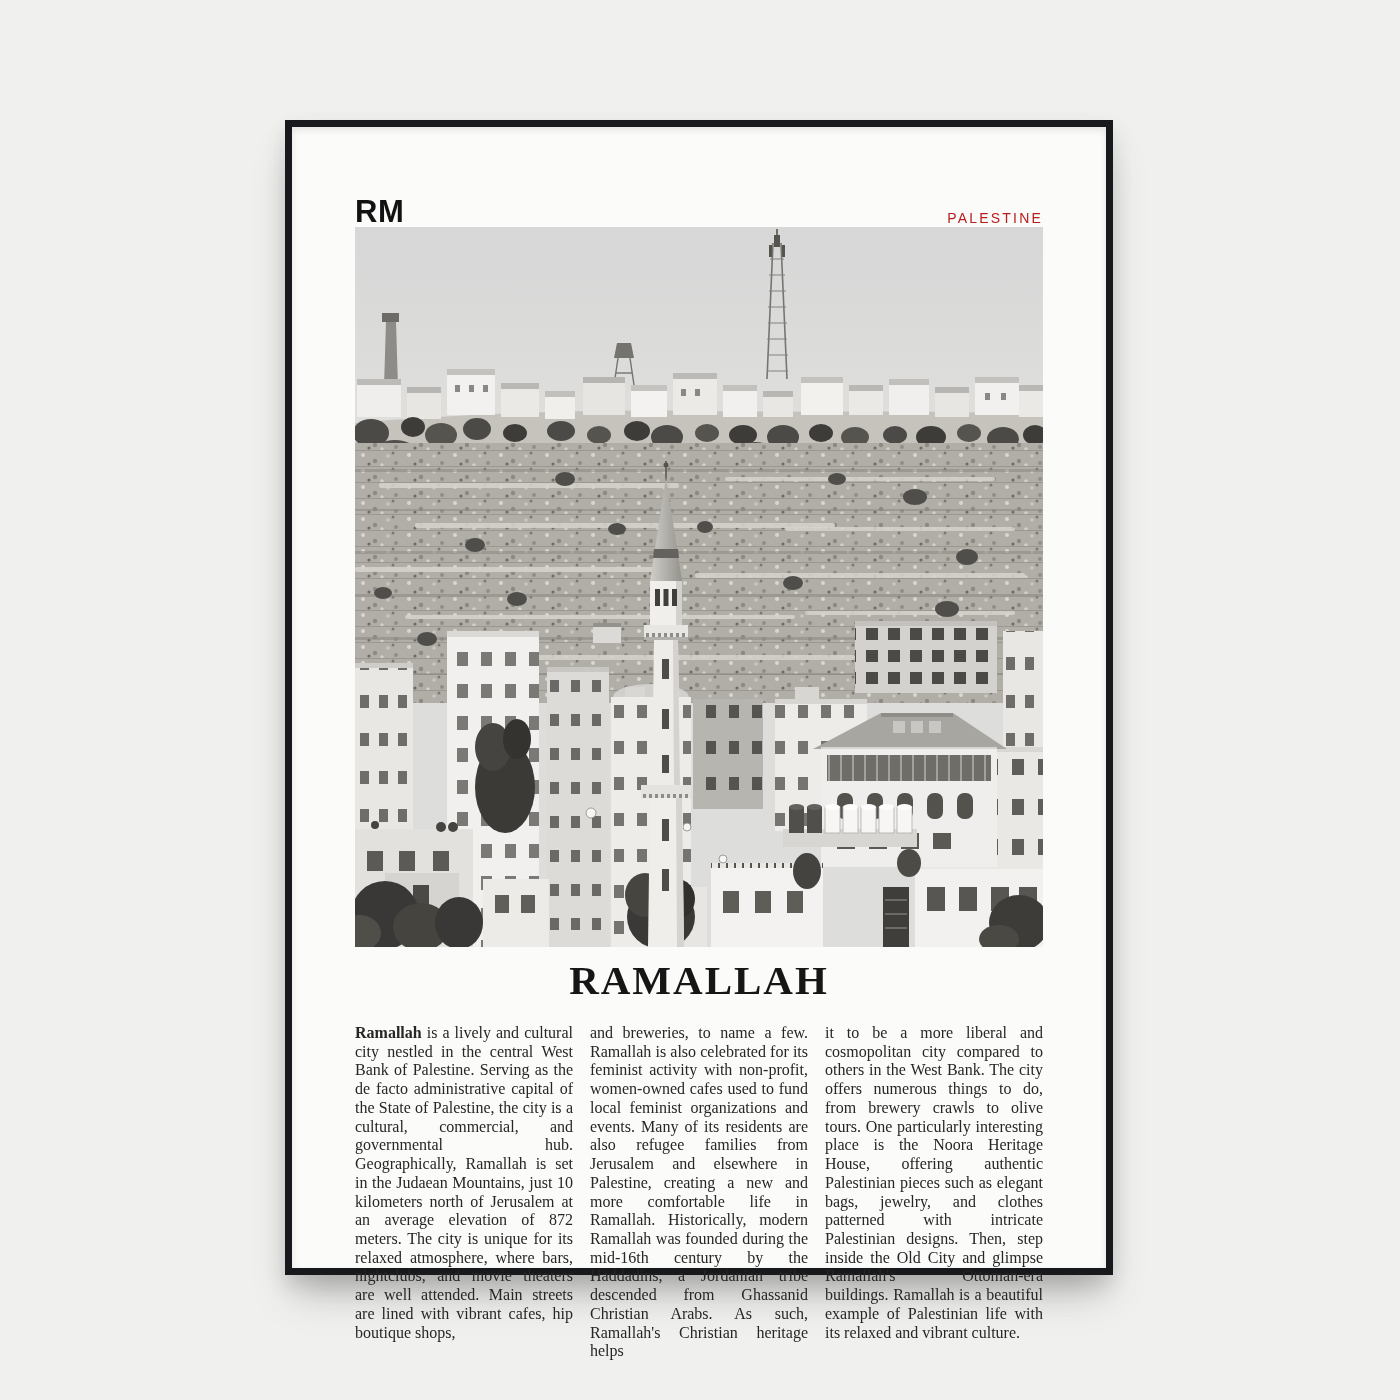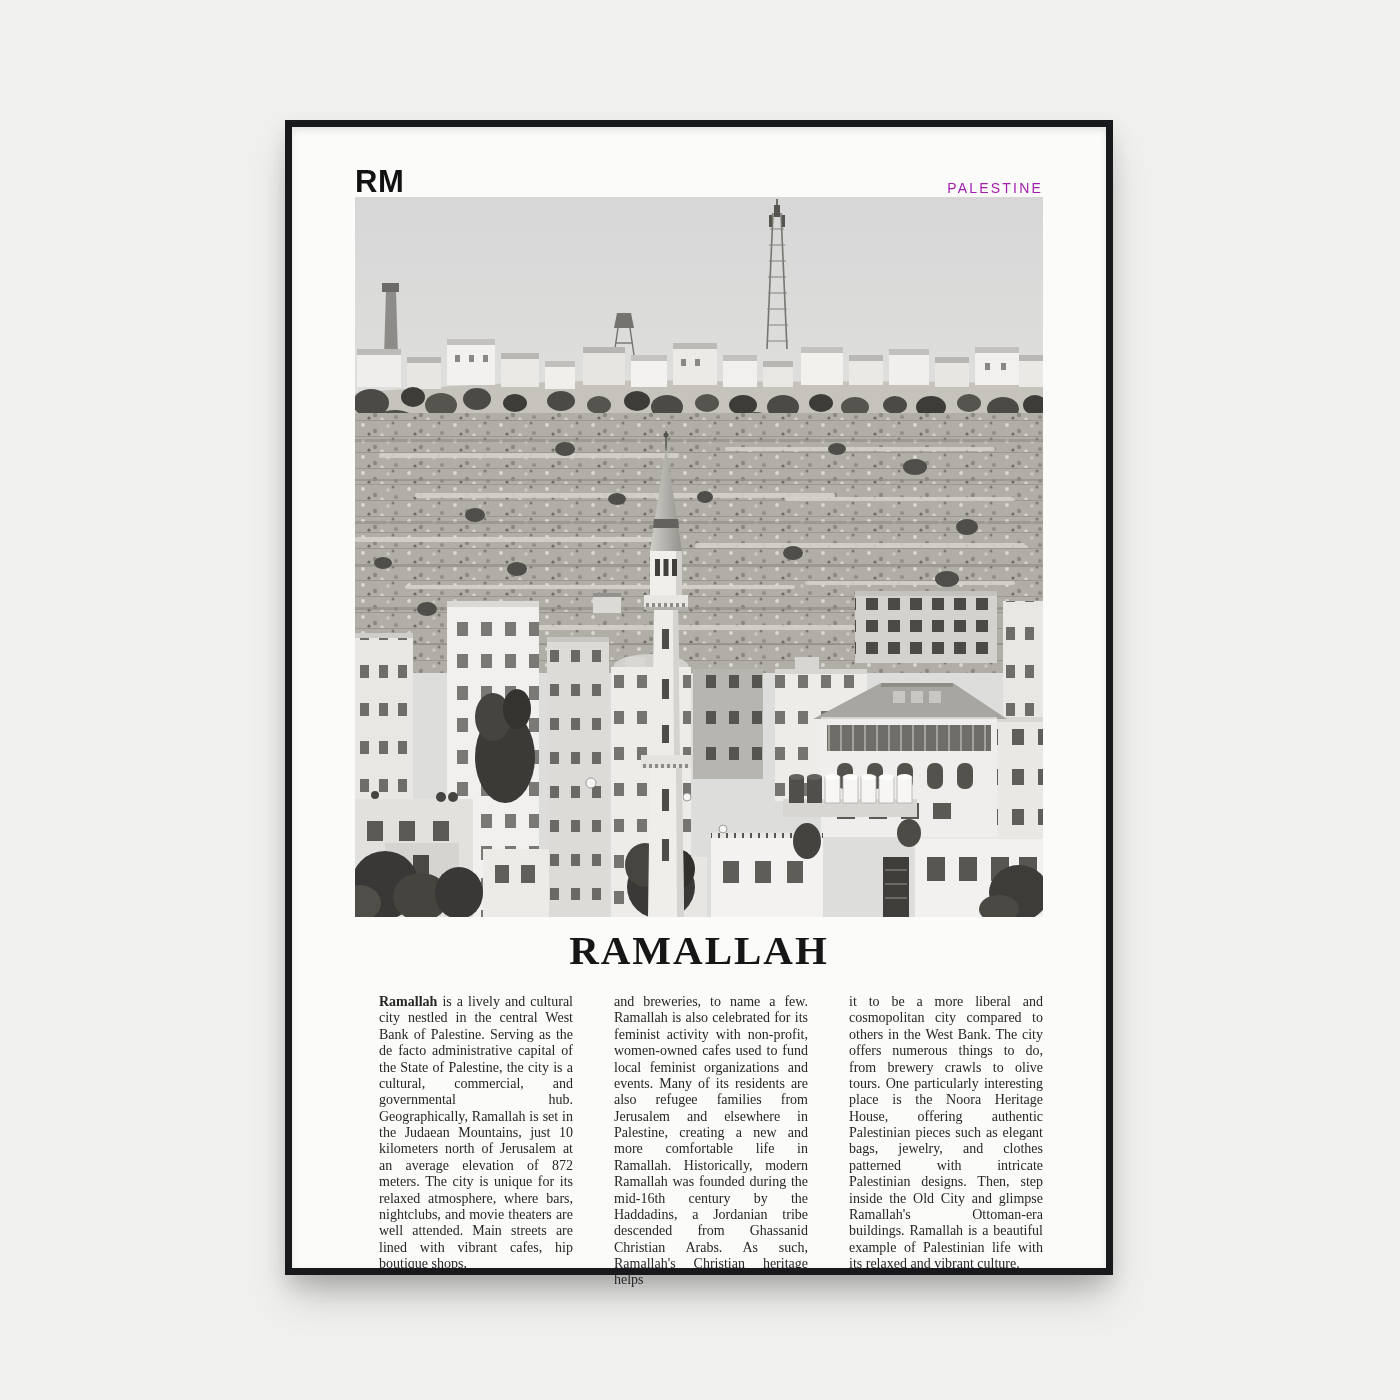--- a/index.html
+++ b/index.html
@@ -9,47 +9,46 @@
   .stage { position:absolute; inset:0; }
 
   
   .frame {
     position:absolute; left:285px; top:120px; width:828px; height:1155px;
     border:7px solid #17191d; background:#fbfbf9;
     box-shadow: 0 26px 36px -10px rgba(80,80,80,.38), 0 10px 18px rgba(90,90,90,.16);
   }
   .poster {
     width:100%; height:100%; background:#fbfbf9;
-    padding:36px 63px 0 63px;
+    padding:66px 63px 0 63px;
     box-shadow: inset 0 3px 7px rgba(0,0,0,.10);
   }
 
   
   .poster-header { display:flex; justify-content:space-between; align-items:flex-end; height:34px; margin-bottom:0; }
   .brand { font-weight:bold; font-size:31px; line-height:1; letter-spacing:.5px; color:#121212; }
-  .region { font-size:14px; letter-spacing:2.2px; color:#a21caf; line-height:1; padding-bottom:2px; }
+  .region { font-size:14px; letter-spacing:2.2px; color:#b91c1c; line-height:1; padding-bottom:2px; }
 
   
   .photo { width:688px; height:720px; margin-top:0; overflow:hidden; background:#dddddb; }
   .photo svg { display:block; }
 
   
   .title {
     margin-top:12px; text-align:center;
     font-family:"Liberation Serif", serif; font-weight:700;
     font-size:41px; line-height:1.05; letter-spacing:2px; color:#161616;
   }
 
   
   .columns { margin-top:22px; display:grid; grid-template-columns:repeat(3,1fr); column-gap:17px; }
   .col {
     font-family:"Liberation Serif", serif;
-    font-size:14px; line-height:1.17; color:#262626;
+    font-size:16px; line-height:1.17; color:#262626;
     text-align:justify;
-    margin-left:24px;
   }
   .col strong { font-weight:700; }
 
   
   .badge {
     position:absolute; left:1160px; top:123px; width:190px; height:190px;
     border:2px solid #262626; border-radius:50%;
     display:flex; align-items:center; justify-content:center;
   }
   .badge span {

